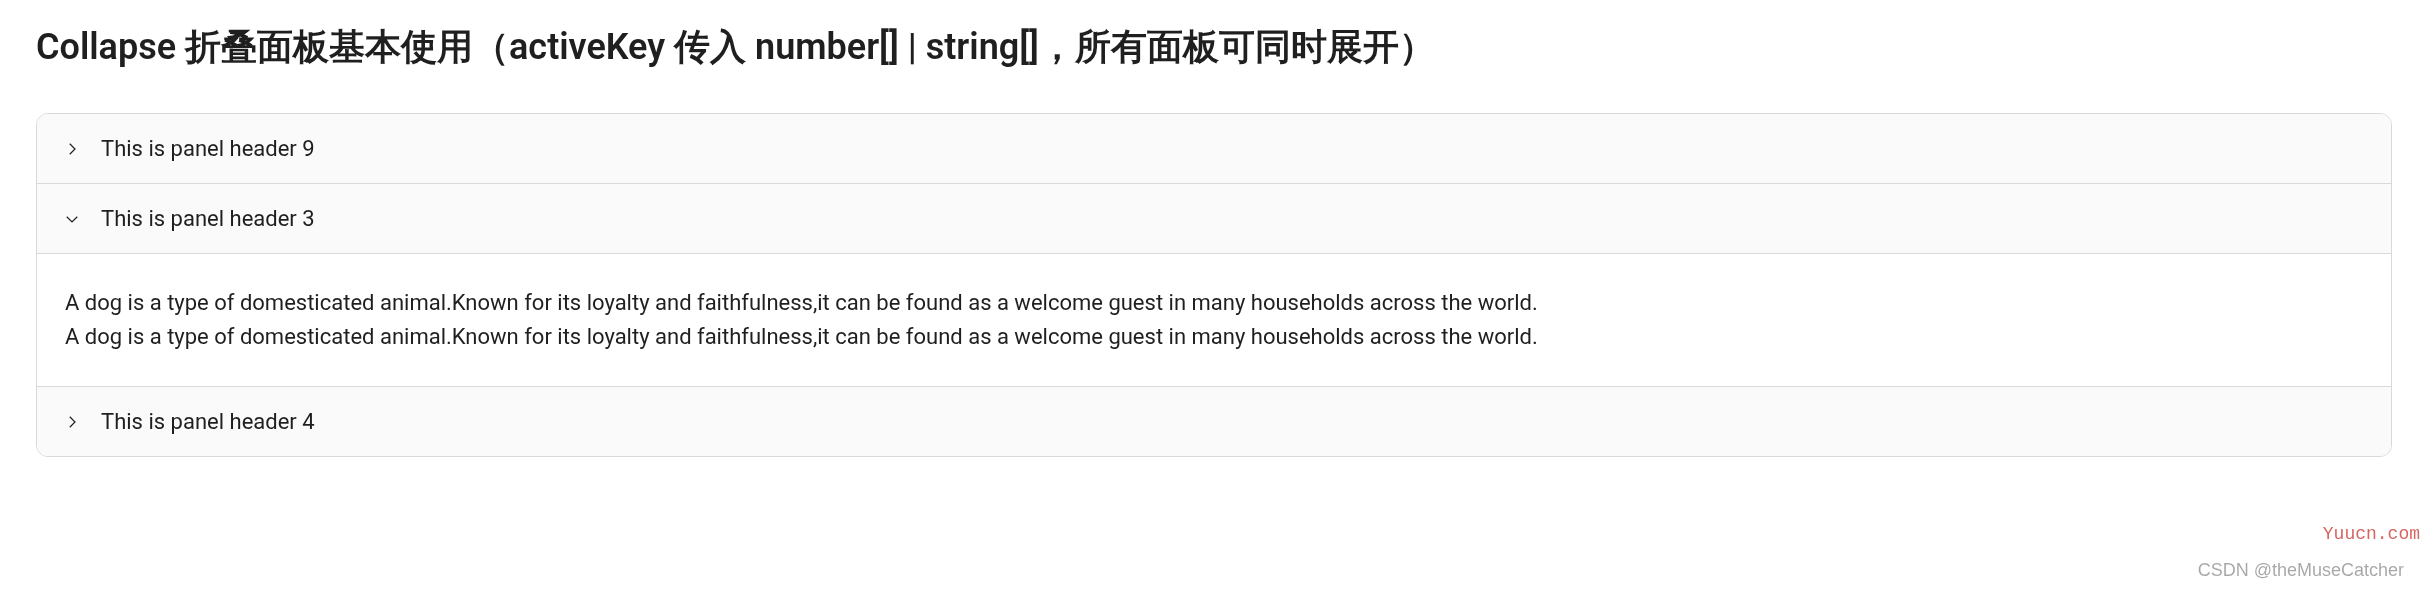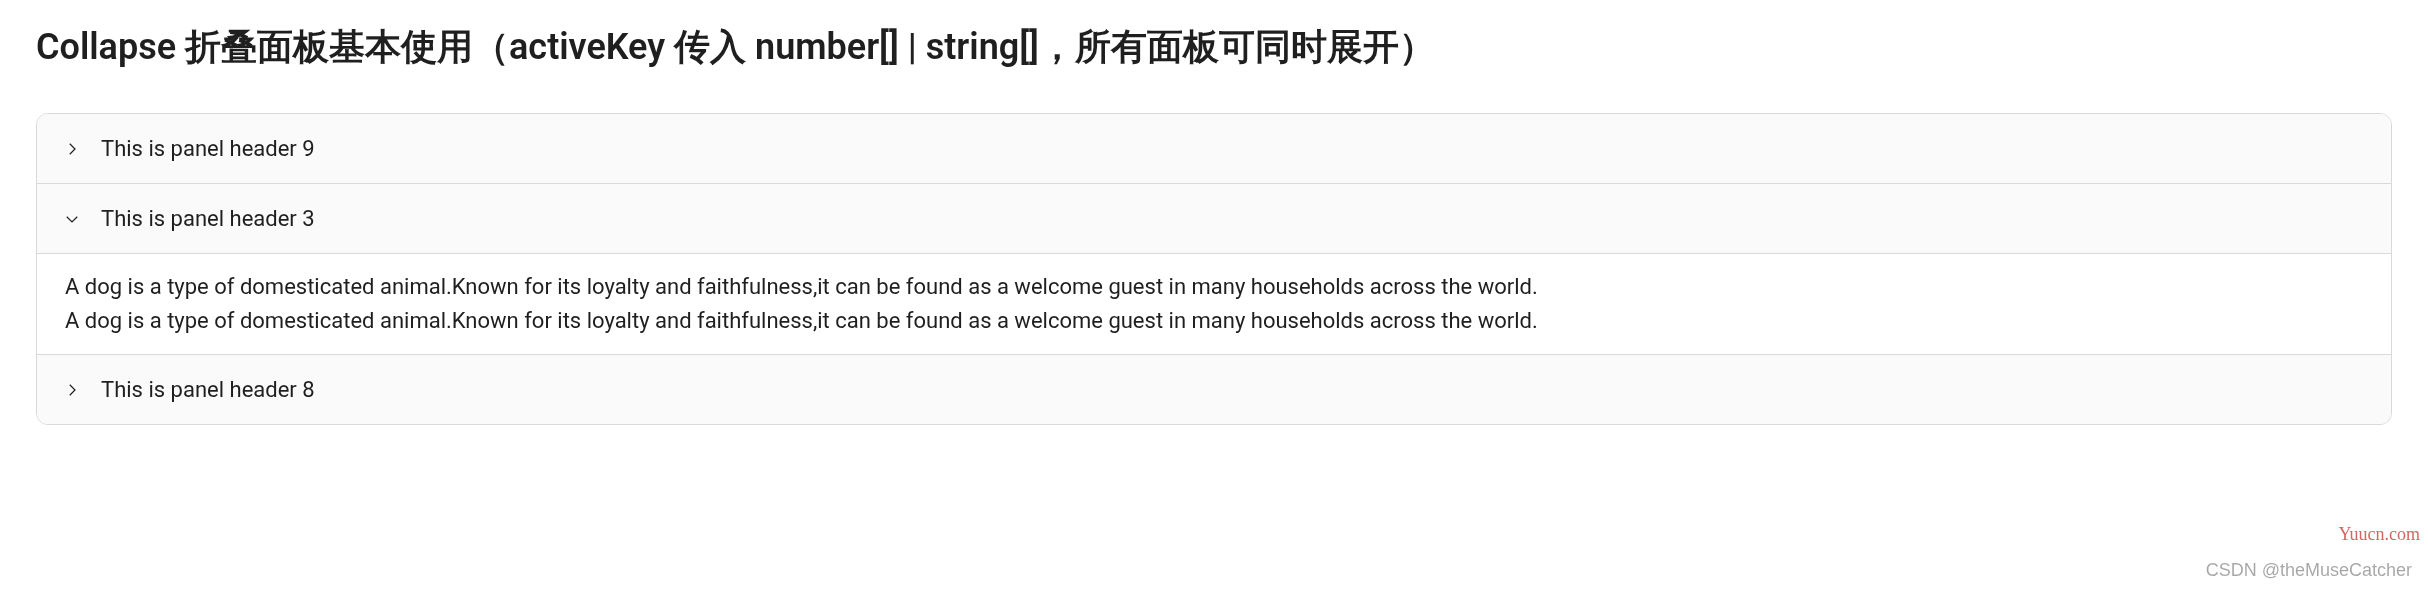--- a/index.html
+++ b/index.html
@@ -54,43 +54,43 @@
     }
     .collapse-arrow svg {
       width: 18px;
       height: 18px;
       fill: none;
       stroke: rgba(0, 0, 0, 0.88);
       stroke-width: 1.6;
       transition: transform 0.2s;
     }
     .collapse-content {
-      padding: 16px 28px;
+      padding: 32px 28px;
       background: #ffffff;
       color: rgba(0, 0, 0, 0.88);
       font-size: 22px;
       line-height: 1.55;
       border-top: 1px solid #d9d9d9;
     }
     .collapse-content p {
       margin: 0;
     }
     .watermark-right {
       position: fixed;
       right: 8px;
       bottom: 44px;
       font-size: 18px;
       color: #c9302c;
       opacity: 0.75;
-      font-family: Liberation Serif, serif;
+      font-family: Liberation Mono, monospace;
       pointer-events: none;
     }
     .watermark-bottom {
       position: fixed;
-      right: 16px;
+      right: 24px;
       bottom: 8px;
       font-size: 18px;
       color: rgba(0, 0, 0, 0.35);
       font-family: Arial, sans-serif;
       pointer-events: none;
     }
   </style>
 </head>
 <body>
 
@@ -124,20 +124,20 @@
     </div>
   </div>
 
   <div class="collapse-item">
     <div class="collapse-header">
       <span class="collapse-arrow">
         <svg viewBox="0 0 24 24">
             <polyline points="9 5 16 12 9 19"></polyline>
           </svg>
       </span>
-      <span>This is panel header 8</span>
+      <span>This is panel header 4</span>
     </div>
   </div>
 
 </div>
 
 <div class="watermark-right">Yuucn.com</div>
 <div class="watermark-bottom">CSDN @theMuseCatcher</div>
 
 </body></html>

